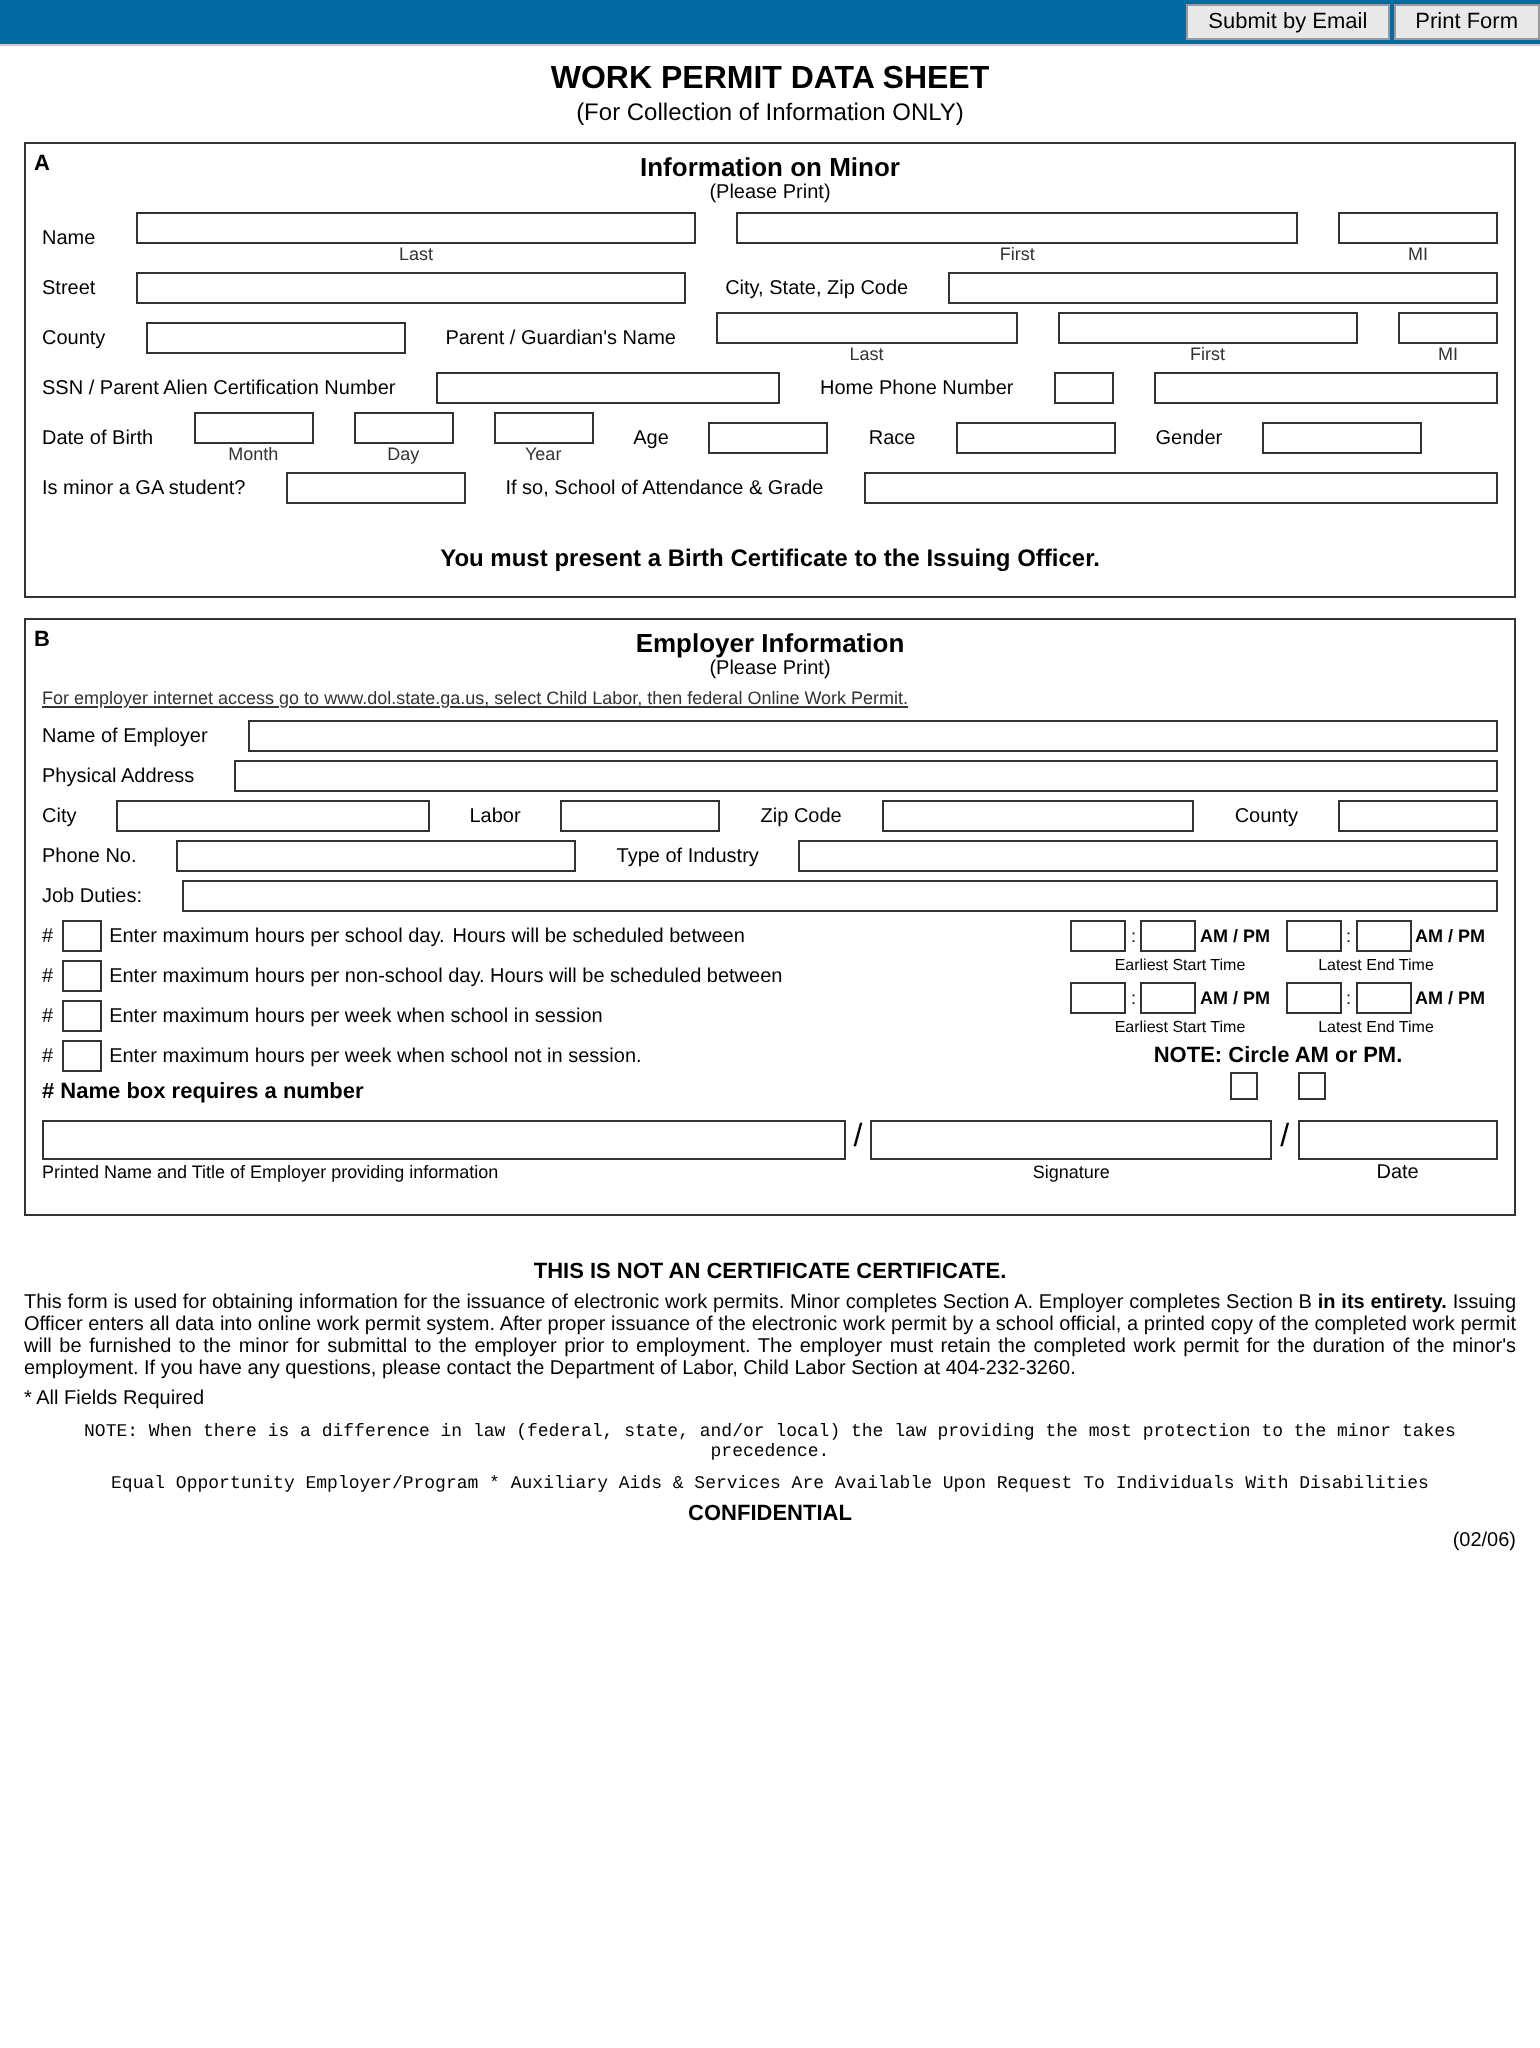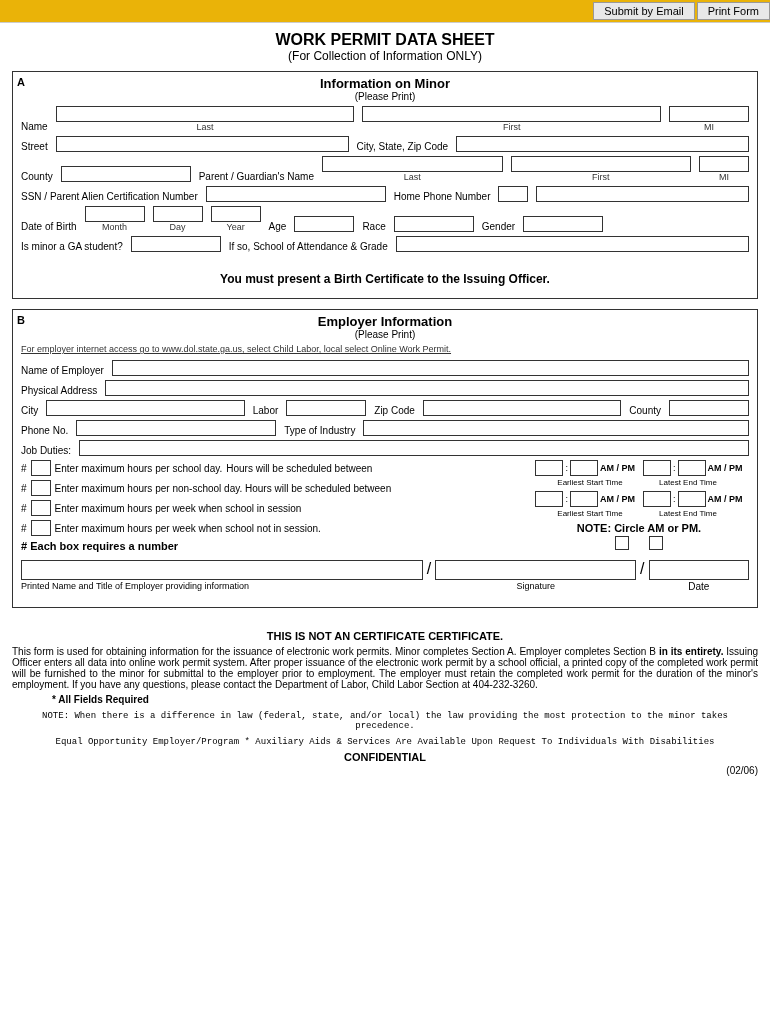--- a/index.html
+++ b/index.html
@@ -9,21 +9,21 @@
       background: #fff;
       width: 770px;
       min-height: 1024px;
       position: relative;
     }
     .top-bar {
       display: flex;
       justify-content: flex-end;
       border-bottom: 1px solid #ccc;
       padding: 2px 0;
-      background: #eab308;
+      background: #0369a1;
     }
     .top-bar button {
       border: 1px solid #999;
       background: #e8e8e8;
       padding: 2px 10px;
       font-size: 11px;
       cursor: pointer;
       margin-left: 2px;
     }
     .main-content {
@@ -66,23 +66,23 @@
     .input-box {
       border: 1px solid #333;
       outline: none;
       font-size: 10px;
       background: transparent;
       width: 100%;
       height: 16px;
     }
     .field-row {
       display: flex;
-      align-items: flex-end;
+      align-items: center;
       margin-bottom: 4px;
-      gap: 8px;
+      gap: 20px;
     }
     .field-label {
       white-space: nowrap;
       font-size: 10px;
     }
     .field-sub-label {
       font-size: 9px;
       text-align: center;
       color: #333;
     }
@@ -272,21 +272,21 @@
       </div>
     </div>
 
     <div class="bold-notice">You must present a Birth Certificate to the Issuing Officer.</div>
   </div>
 
   <div class="section-box">
     <span class="section-label">B</span>
     <div class="section-title">Employer Information</div>
     <div class="section-subtitle">(Please Print)</div>
-    <div class="employer-note">For employer internet access go to www.dol.state.ga.us, select Child Labor, local select Online Work Permit.</div>
+    <div class="employer-note">For employer internet access go to www.dol.state.ga.us, select Child Labor, then federal Online Work Permit.</div>
 
     <div class="field-row">
       <span class="field-label">Name of Employer</span>
       <div class="field-wrapper">
         <input class="input-box" type="text" style="">
       </div>
     </div>
 
     <div class="field-row">
       <span class="field-label">Physical Address</span>
@@ -352,21 +352,21 @@
           <span class="field-label">#</span>
           <span class="hash-box"></span>
           <span class="field-label">Enter maximum hours per week when school in session</span>
         </div>
 
         <div style="display:flex; align-items:center; margin-bottom:4px; gap:4px;">
           <span class="field-label">#</span>
           <span class="hash-box"></span>
           <span class="field-label">Enter maximum hours per week when school not in session.</span>
         </div>
-        <div style="font-weight:bold; font-size:11px; margin-top:2px;"># Each box requires a number</div>
+        <div style="font-weight:bold; font-size:11px; margin-top:2px;"># Name box requires a number</div>
       </div>
 
       <div style="display:flex; flex-direction:column; min-width:220px; align-items:center;">
 
         <div style="display:flex; gap:8px; margin-bottom:2px;">
           <div style="text-align:center;">
             <div style="display:flex; align-items:center; gap:2px;">
               <input class="time-input" type="text" style="">
               <span style="font-size:9px;">:</span>
               <input class="time-input" type="text" style="">
@@ -441,18 +441,18 @@
       </div>
     </div>
   </div>
 </div>
 
 <div class="bottom-text">
   <div class="bottom-title">THIS IS NOT AN CERTIFICATE CERTIFICATE.</div>
   <p style="text-align:justify; font-size:10px;">
     <span>This form is used for obtaining information for the issuance of electronic work permits.  Minor completes Section A.  Employer completes Section B </span><strong>in its entirety.</strong><span> Issuing Officer enters all data into online work permit system.  After proper issuance of the electronic work permit by a school official, a printed copy of the completed work permit will be furnished to the minor for submittal to the employer prior to employment.  The employer must retain the completed work permit for the duration of the minor's employment.  If you have any questions, please contact the Department of Labor, Child Labor Section at 404-232-3260.</span>
   </p>
-  <p style="font-size:10px; margin-top:4px; font-weight:bold;margin-left:40px;">* All Fields Required</p>
+  <p style="font-size:10px; margin-top:4px; font-weight:normal;">* All Fields Required</p>
   <div class="bottom-note">NOTE: When there is a difference in law (federal, state, and/or local) the law providing the most protection to the minor takes precedence.</div>
   <div class="bottom-note">Equal Opportunity Employer/Program * Auxiliary Aids &amp; Services Are Available Upon Request To Individuals With Disabilities</div>
   <div class="confidential">CONFIDENTIAL</div>
   <div class="version">(02/06)</div>
 </div>
 
 </body></html>

